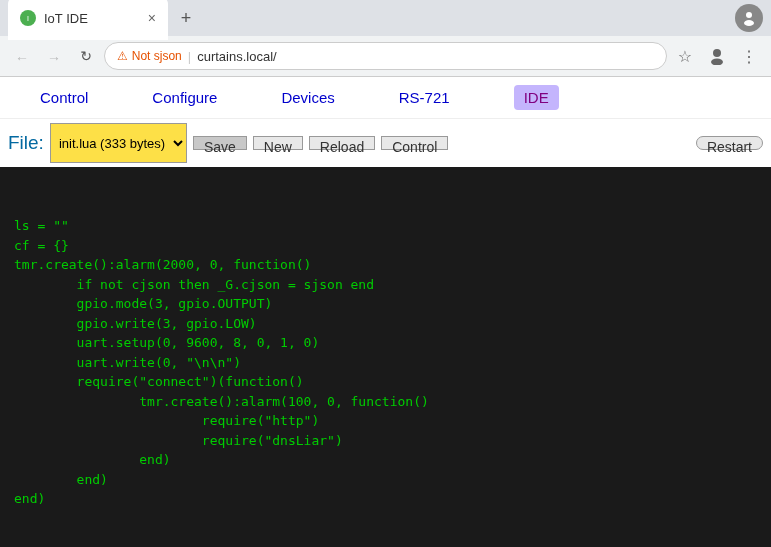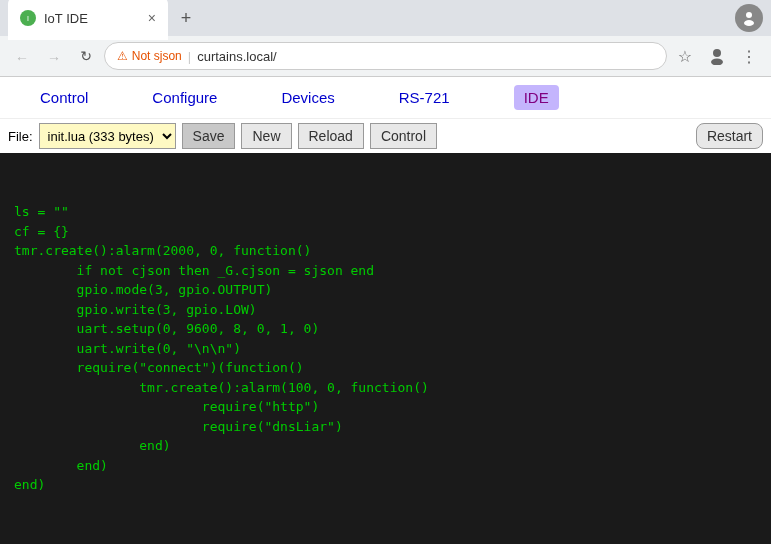--- a/index.html
+++ b/index.html
@@ -32,23 +32,23 @@
     
     .nav-bar { display: flex; align-items: center; padding: 8px 16px; border-bottom: 1px solid #eee; gap: 40px; }
     .nav-link { color: #00c; text-decoration: none; font-size: 15px; cursor: pointer; margin-left: 24px; }
     .nav-link.ide-active { color: #800080; background: #c4b5fd; padding: 4px 10px; border-radius: 4px; }
 
     
     .fs-info { color: #00c; font-size: 15px; padding: 10px 8px 8px 8px; }
 
     
     .file-bar { display: flex; align-items: center; padding: 4px 8px; gap: 6px; }
-    .file-label { font-size: 13px; color: #000000; }
-    .file-select { font-size: 13px; padding: 2px 4px; border: 1px solid #999; background: #fef9c3; height: 26px; }
-    .btn { border: 1px solid #999; background: #e8e8e8; padding: 2px 10px; font-size: 14px; cursor: pointer; height: 26px; color: #333; }
+    .file-label { font-size: 19px; color: #0369a1; }
+    .file-select { font-size: 13px; padding: 2px 4px; border: 1px solid #999; background: #fde047; height: 40px; }
+    .btn { border: 1px solid #999; background: #e8e8e8; padding: 2px 10px; font-size: 14px; cursor: pointer; height: 14px; color: #333; }
     .btn-save { background: #c8c8c8; }
     .btn-restart { margin-left: auto; border-radius: 8px; }
 
     
     .code-editor { background: #1a1a1a; margin: 0; padding: 10px 14px; font-family: 'Courier New', monospace; font-size: 13px; color: #00cc00; min-height: 300px; white-space: pre; overflow: auto; line-height: 1.5; }
   </style>
 </head>
 <body>
 
 <div class="browser-chrome">

